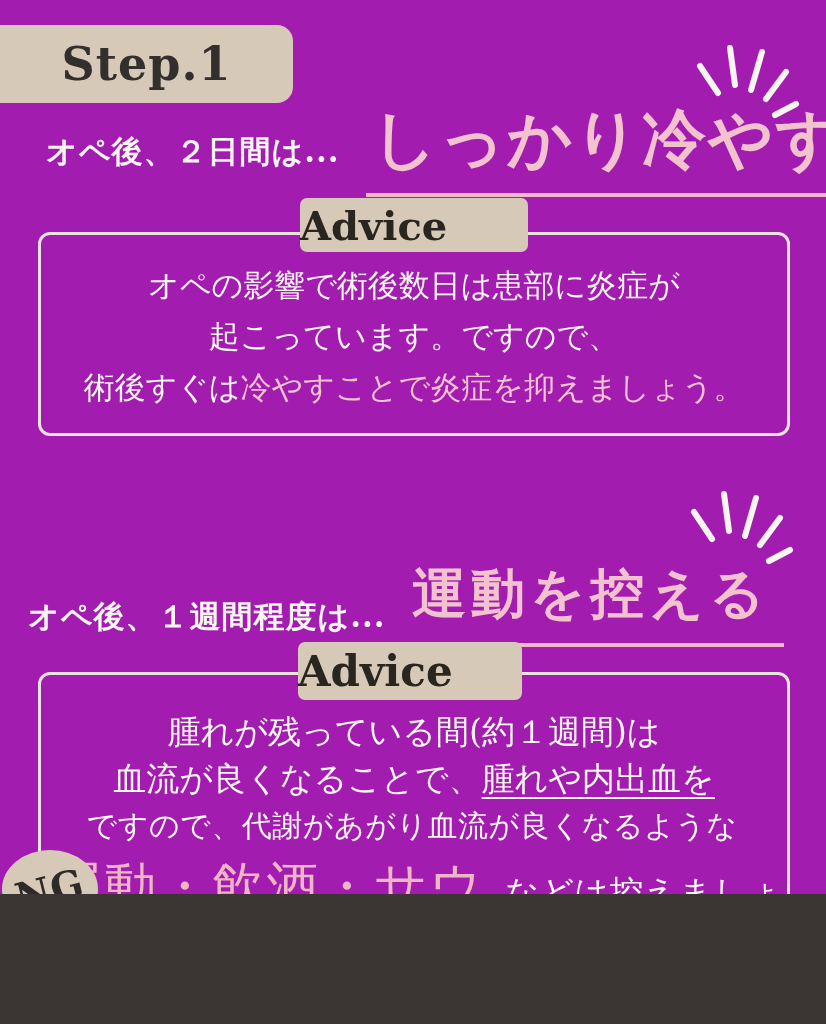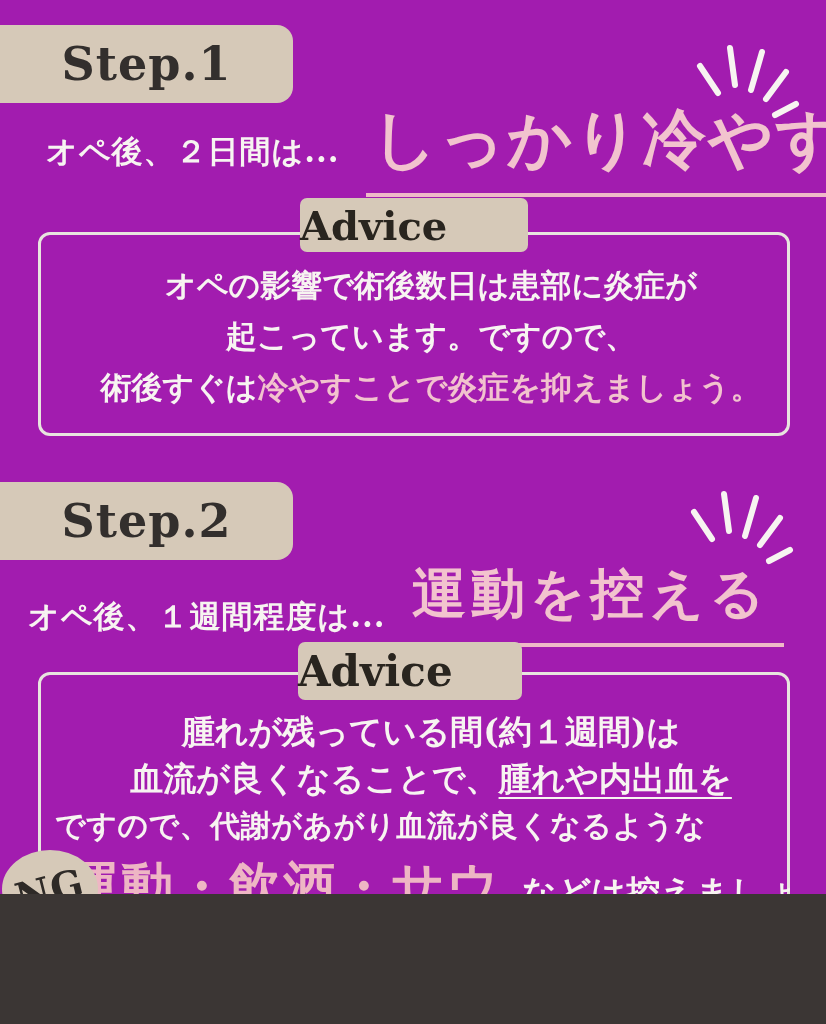--- a/index.html
+++ b/index.html
@@ -52,30 +52,30 @@
   .advice-label {
     position:absolute; background:#d6c9b8; border-radius:7px; z-index:3;
     display:flex; align-items:center; 
     font-weight:700; color:#29251f;
   }
   .advice-label.a1 { left:300px; top:198px; width:228px; height:54px; font-size:40px; }
   .advice-label.a2 { left:298px; top:642px; width:224px; height:58px; font-size:42px; }
 
   
   .advice-text {
-    position:absolute; left:46px; width:752px; z-index:2;
-    text-align:center; color:#f7f4f1; font-weight:700;padding-left:9px;
+    position:absolute; left:38px; width:752px; z-index:2;
+    text-align:center; color:#f7f4f1; font-weight:400;
   }
   .advice-text.t1 { top:260px; font-size:31px; line-height:51px; }
   .advice-text.t2 { top:708px; font-size:33px; line-height:47px; }
   .advice-text .pink { color:#f2c3ce; }
   .advice-text .u {
     text-decoration:underline; text-decoration-thickness:2px; text-underline-offset:7px;
   }
-  .t2 .row4 { font-size:30px; text-align:left; padding-right:4px; letter-spacing:0.5px; }
+  .t2 .row4 { font-size:30px; text-align:center; padding-right:4px; letter-spacing:0.5px; }
   .t2 .row5 { display:flex; justify-content:center; align-items:baseline; margin-top:8px; }
   .t2 .row5 .big-pink { font-size:52px; color:#eeb6c4; letter-spacing:2px; line-height:58px; }
   .t2 .row5 .tail-white { font-size:34px; }
 
   
   .ng-bubble {
     position:absolute; left:2px; top:850px; width:96px; height:78px; z-index:4;
     background:#d6c9b8; border-radius:50%;
     display:flex; align-items:center; justify-content:center;
   }
@@ -119,23 +119,20 @@
   </div>
 
   <div class="advice-panel p1"></div>
 
   <div class="advice-text t1">
     <div>オペの影響で術後数日は患部に炎症が</div>
     <div>起こっています。ですので、</div>
     <div><span>術後すぐは</span><span class="pink">冷やすことで炎症を抑えましょう。</span></div>
   </div>
 
-  <div class="step-badge s2">
-    <span>Step.2</span>
-  </div>
 
   <div class="lead l2">オペ後、１週間程度は...</div>
 
   <div class="headline h2">運動を控える</div>
 
   <div class="burst b2">
     <svg width="115" height="100" viewBox="0 0 115 100">
       <g stroke="#f7f4f1" stroke-width="6" stroke-linecap="round" fill="none">
         <line x1="12" y1="26" x2="30" y2="53"></line>
         <line x1="42" y1="8" x2="47" y2="45"></line>

